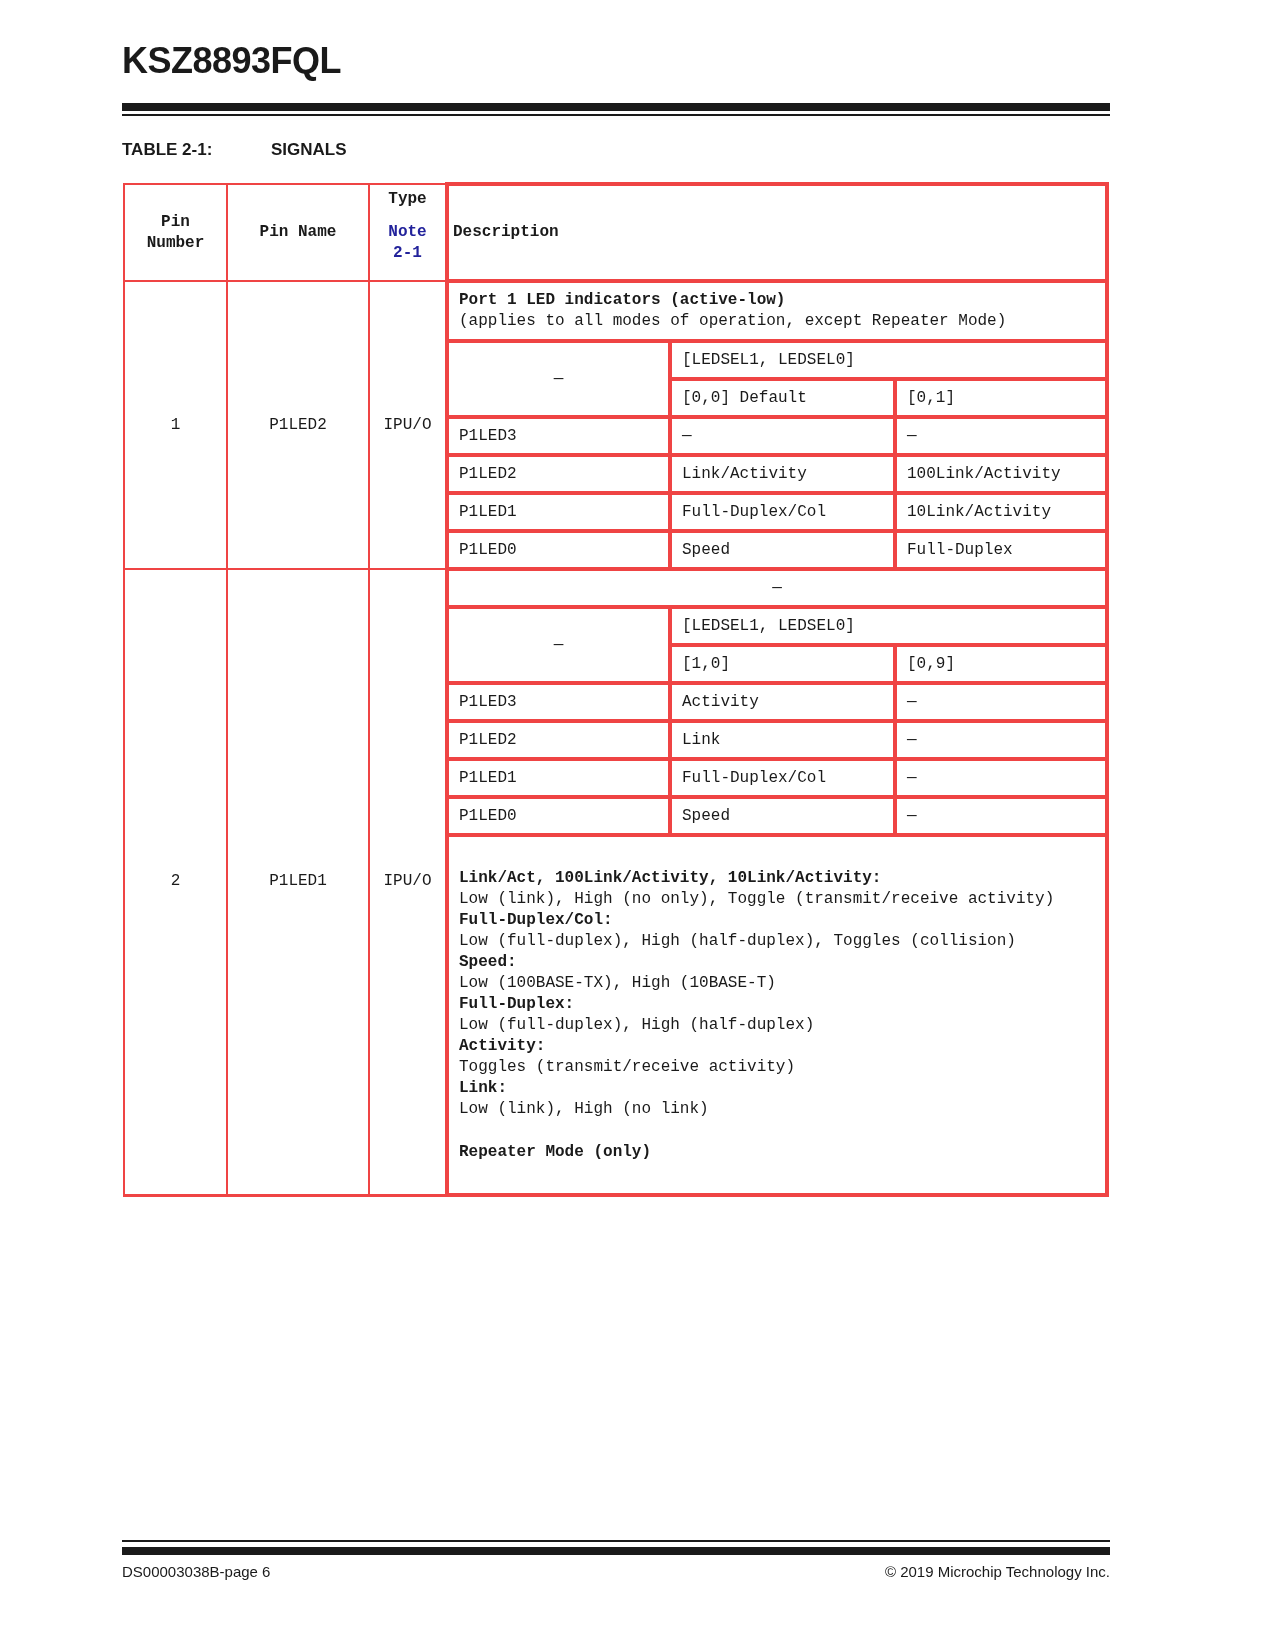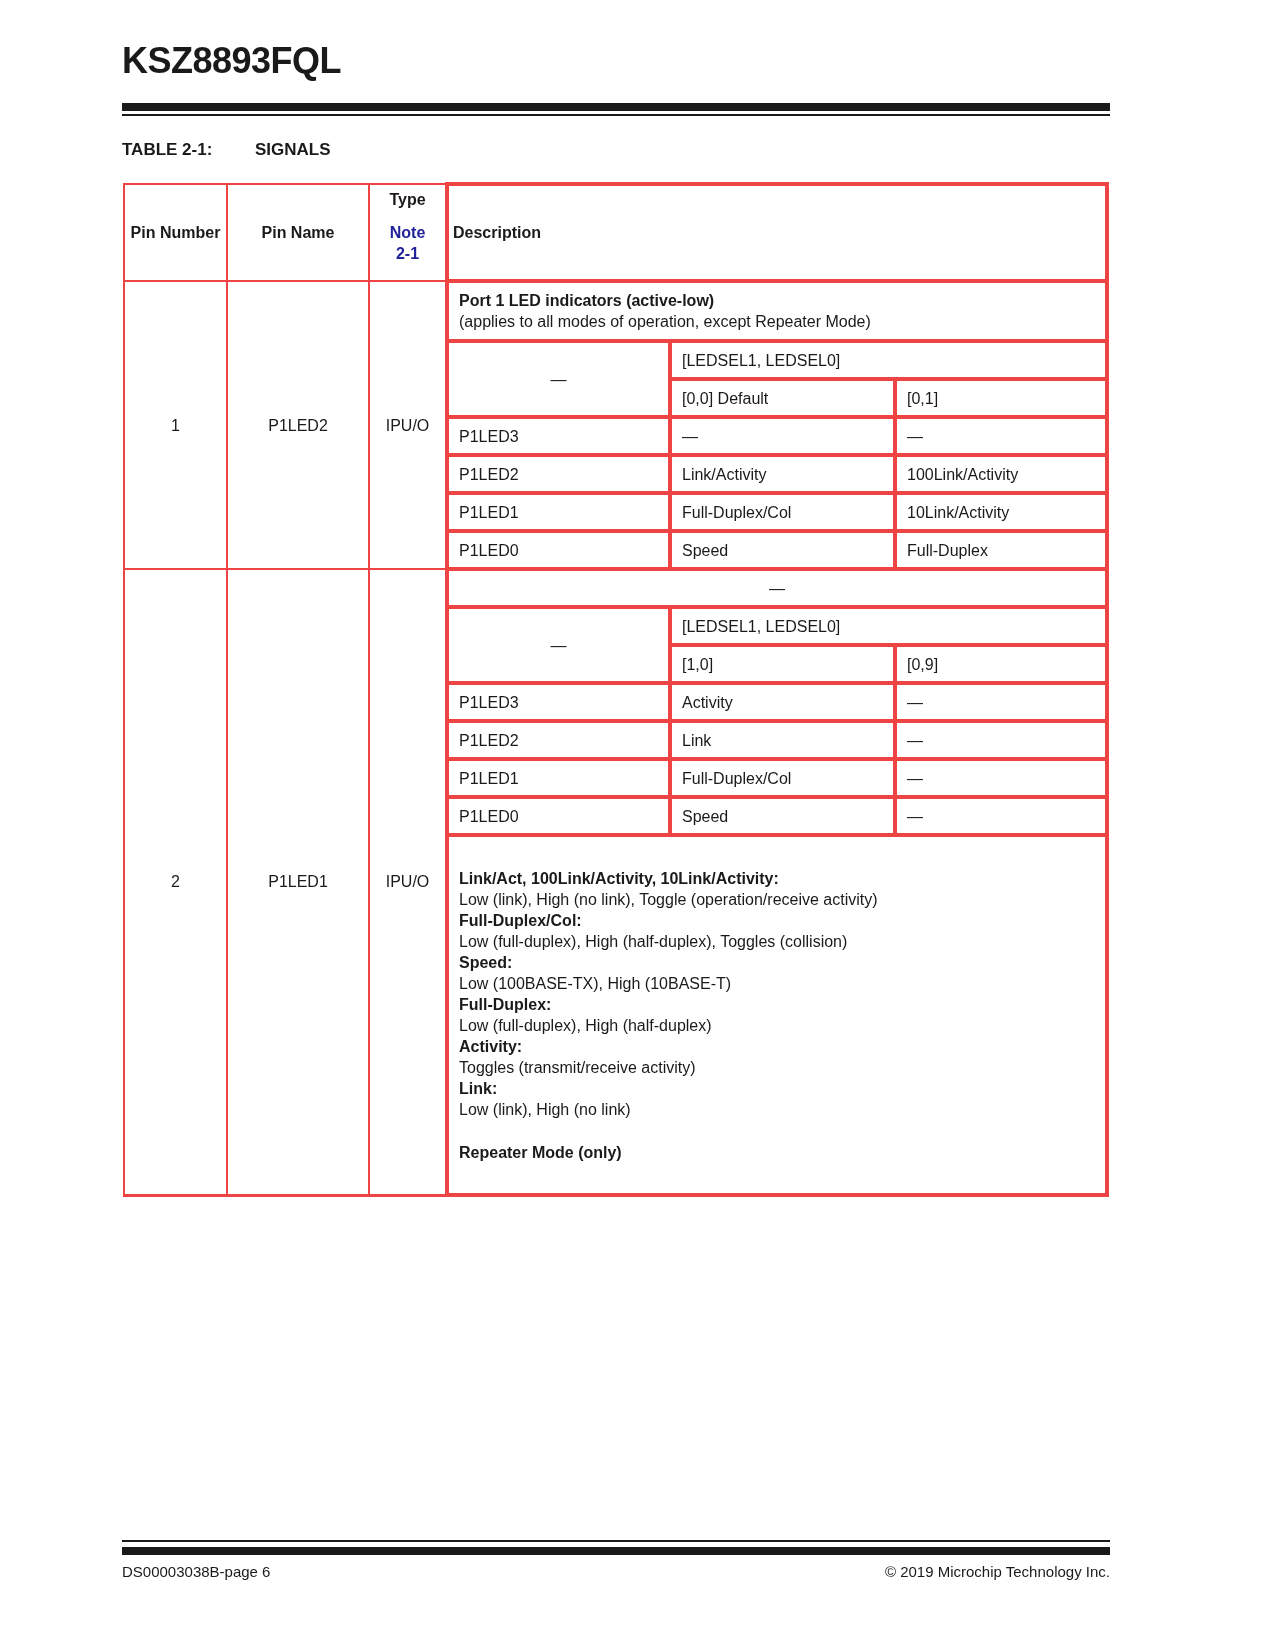--- a/index.html
+++ b/index.html
@@ -9,36 +9,37 @@
     font-family:"Liberation Sans","DejaVu Sans",sans-serif;
     color:#1a1a1a;
   }
   .abs { position:absolute; }
 
   
   .title { left:122px; top:40px; font-size:36px; font-weight:bold; letter-spacing:-0.5px; }
   .rule-thick-top { left:122px; top:103px; width:988px; height:8px; background:#1a1a1a; }
   .rule-thin-top  { left:122px; top:114px; width:988px; height:2px; background:#1a1a1a; }
 
-  .caption { left:122px; top:140px; font-size:17px; font-weight:bold; display:flex; }
+  .caption { left:122px; top:140px; font-size:17px; font-weight:bold; display:flex;gap:16px; }
   .caption .lbl { width:133px; }
 
   
   .tbl-wrap { left:123px; top:182px; }
   table.sig {
     border-collapse:collapse; table-layout:fixed;
     width:986px; height:1015px;
     font-size:16px;
   }
   table.sig { border:2px solid #161616; }
   table.sig th, table.sig td {
     border:4px solid #ef4444;
     padding:2px 10px;
     text-align:left; vertical-align:middle;
     line-height:21px;
+    font-family:Liberation Mono, monospace;
   }
   th { font-weight:bold; text-align:left; padding:4px 4px !important; }
   .note-link { display:block; color:#22229B; max-width:48px; margin:12px auto; cursor:pointer; }
 
   .pin-cell { border-width:2px !important; text-align:center !important; }
   .bb2 td, td.bb2, tr.bb2 th { border-bottom-width:2px !important; }
   .bb3 td, td.bb3 { border-bottom-width:3px !important; }
   .center { text-align:center !important; }
   .b { font-weight:bold; }
 
@@ -159,21 +160,21 @@
         <td>—</td>
       </tr>
       <tr class="sm bb2">
         <td>P1LED0</td>
         <td>Speed</td>
         <td>—</td>
       </tr>
       <tr>
         <td colspan="3" class="notes-cell">
           <div class="b">Link/Act, 100Link/Activity, 10Link/Activity:</div>
-          <div>Low (link), High (no link), Toggle (operation/receive activity)</div>
+          <div>Low (link), High (no only), Toggle (transmit/receive activity)</div>
           <div class="b">Full-Duplex/Col:</div>
           <div>Low (full-duplex), High (half-duplex), Toggles (collision)</div>
           <div class="b">Speed:</div>
           <div>Low (100BASE-TX), High (10BASE-T)</div>
           <div class="b">Full-Duplex:</div>
           <div>Low (full-duplex), High (half-duplex)</div>
           <div class="b">Activity:</div>
           <div>Toggles (transmit/receive activity)</div>
           <div class="b">Link:</div>
           <div>Low (link), High (no link)</div>

